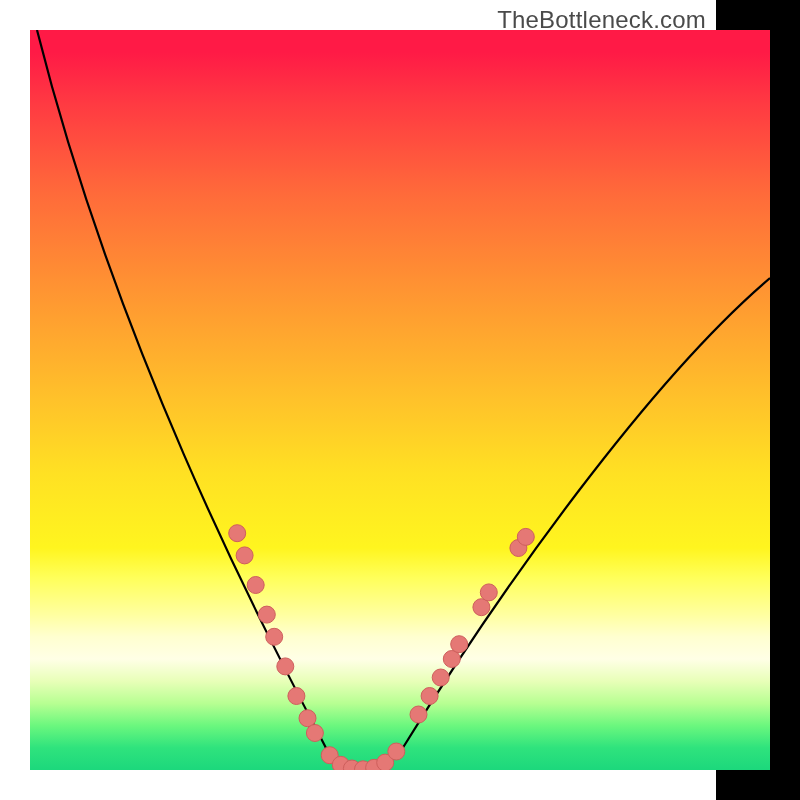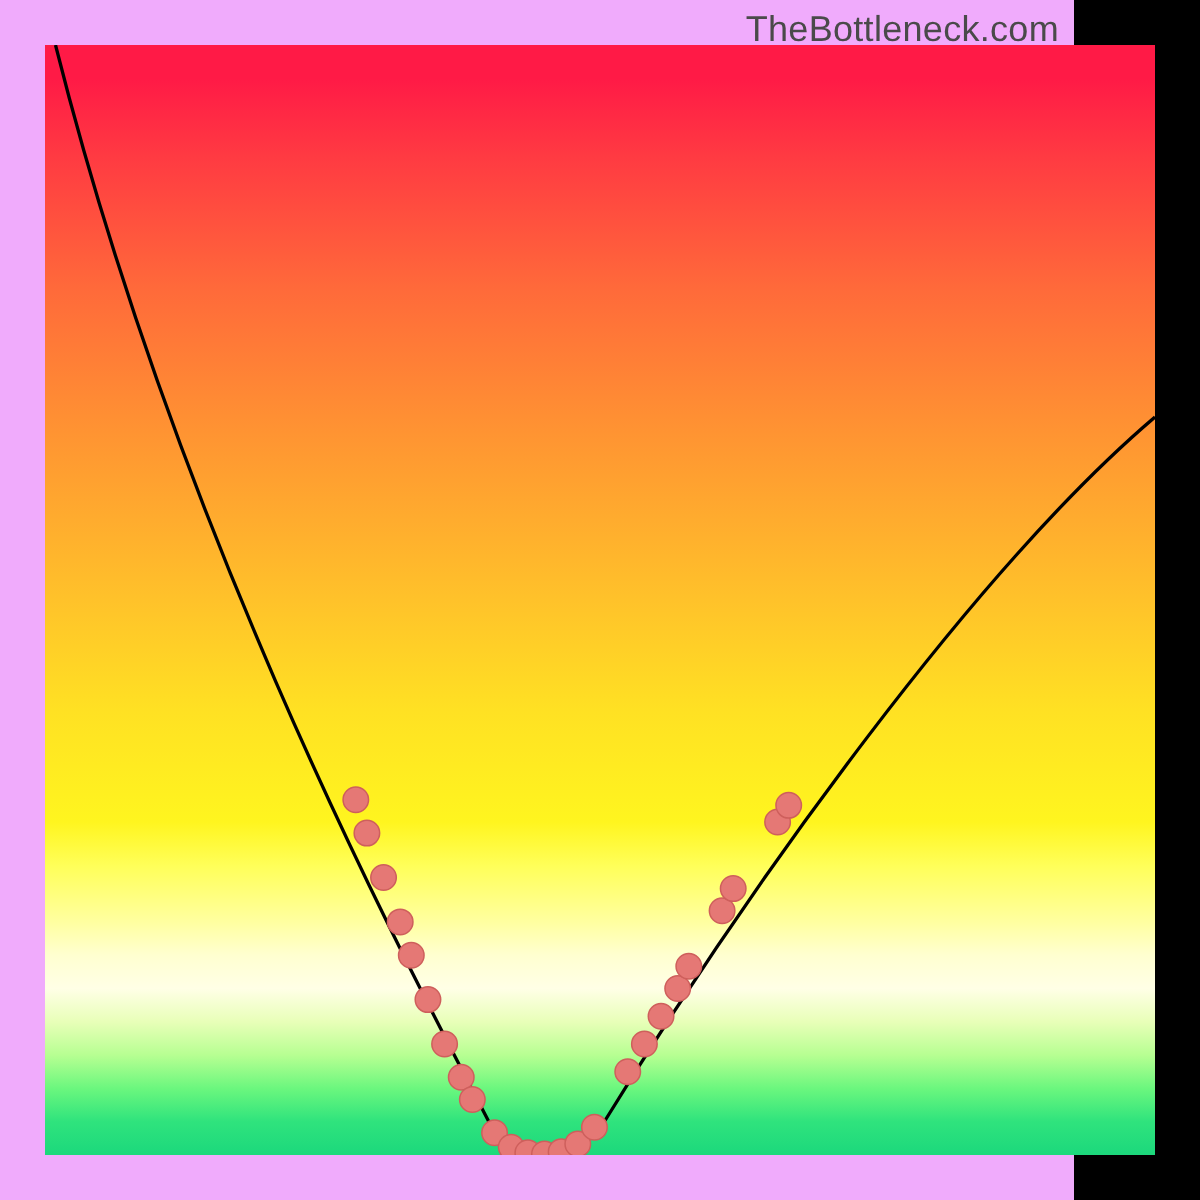--- a/index.html
+++ b/index.html
@@ -10,21 +10,21 @@
     overflow: hidden;
     background: #000;
     font-family: Arial, Helvetica, sans-serif;
   }
   .frame {
     position: absolute;
     left: 0;
     top: 0;
     width: 716px;
     height: 800px;
-    background: #f0abfc;
+    background: #ffffff;
   }
   .plot {
     position: absolute;
     left: 30px;
     top: 30px;
     width: 740px;
     height: 740px;
     background: linear-gradient(to bottom,
       #ff1a46 0%,
       #ff1a46 3%,

